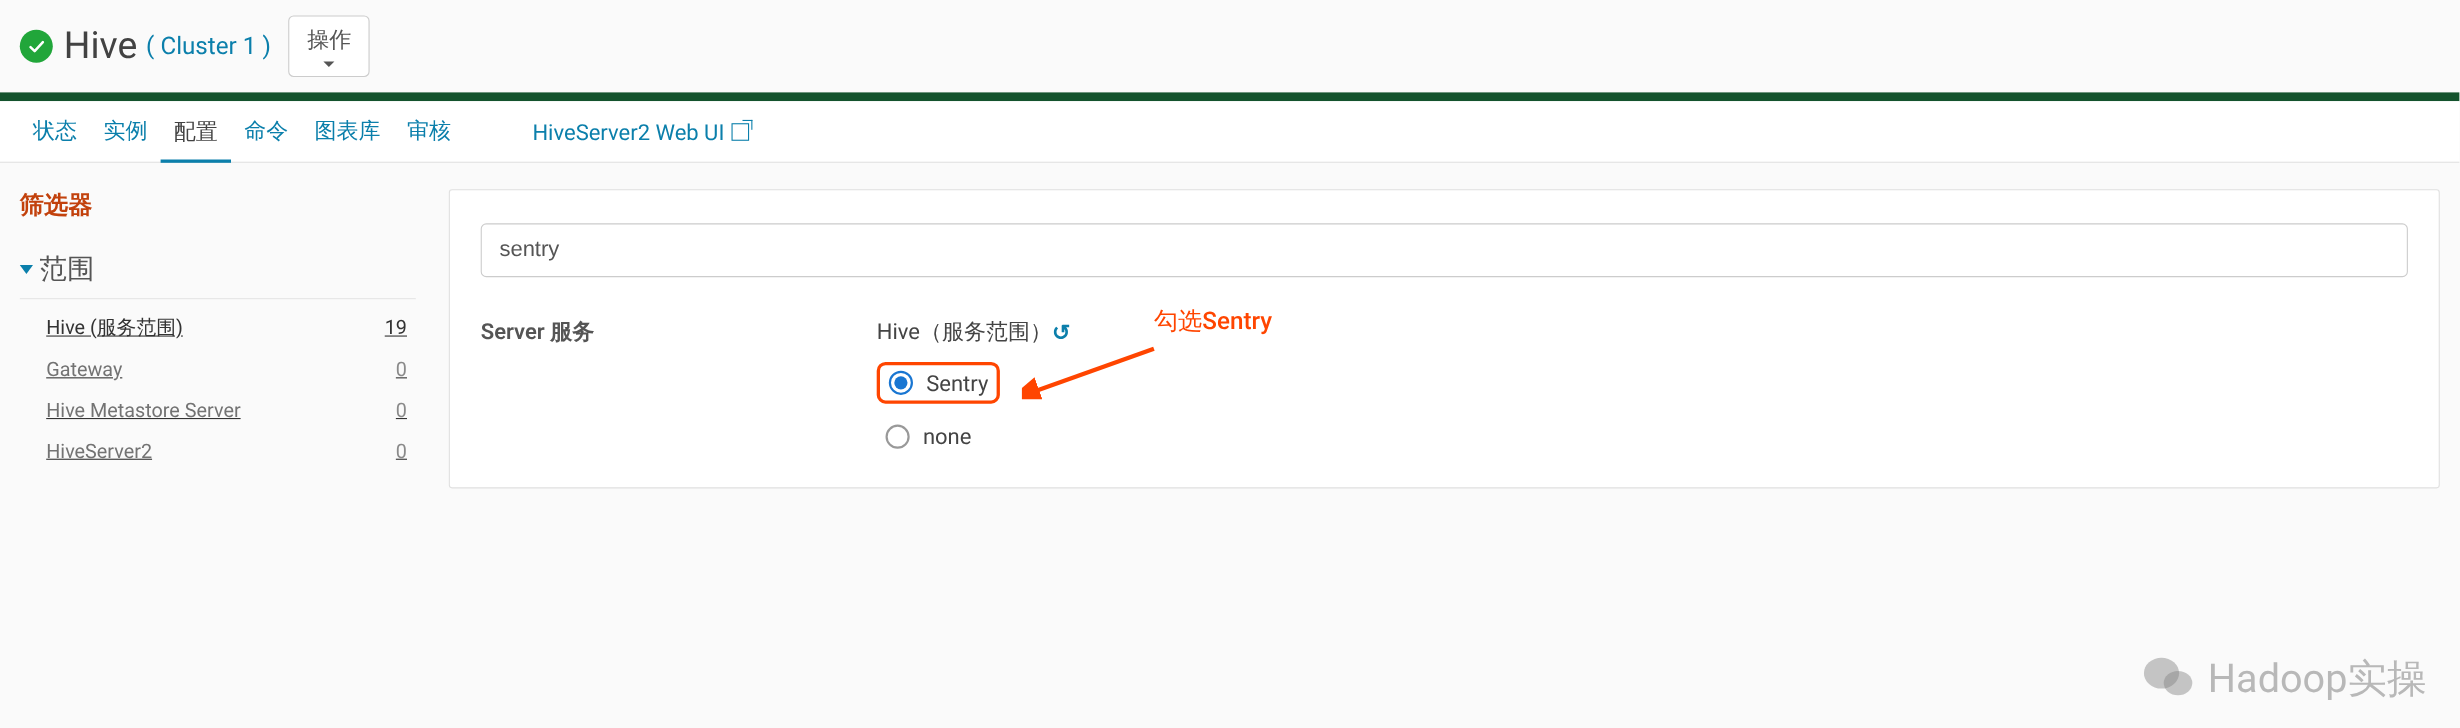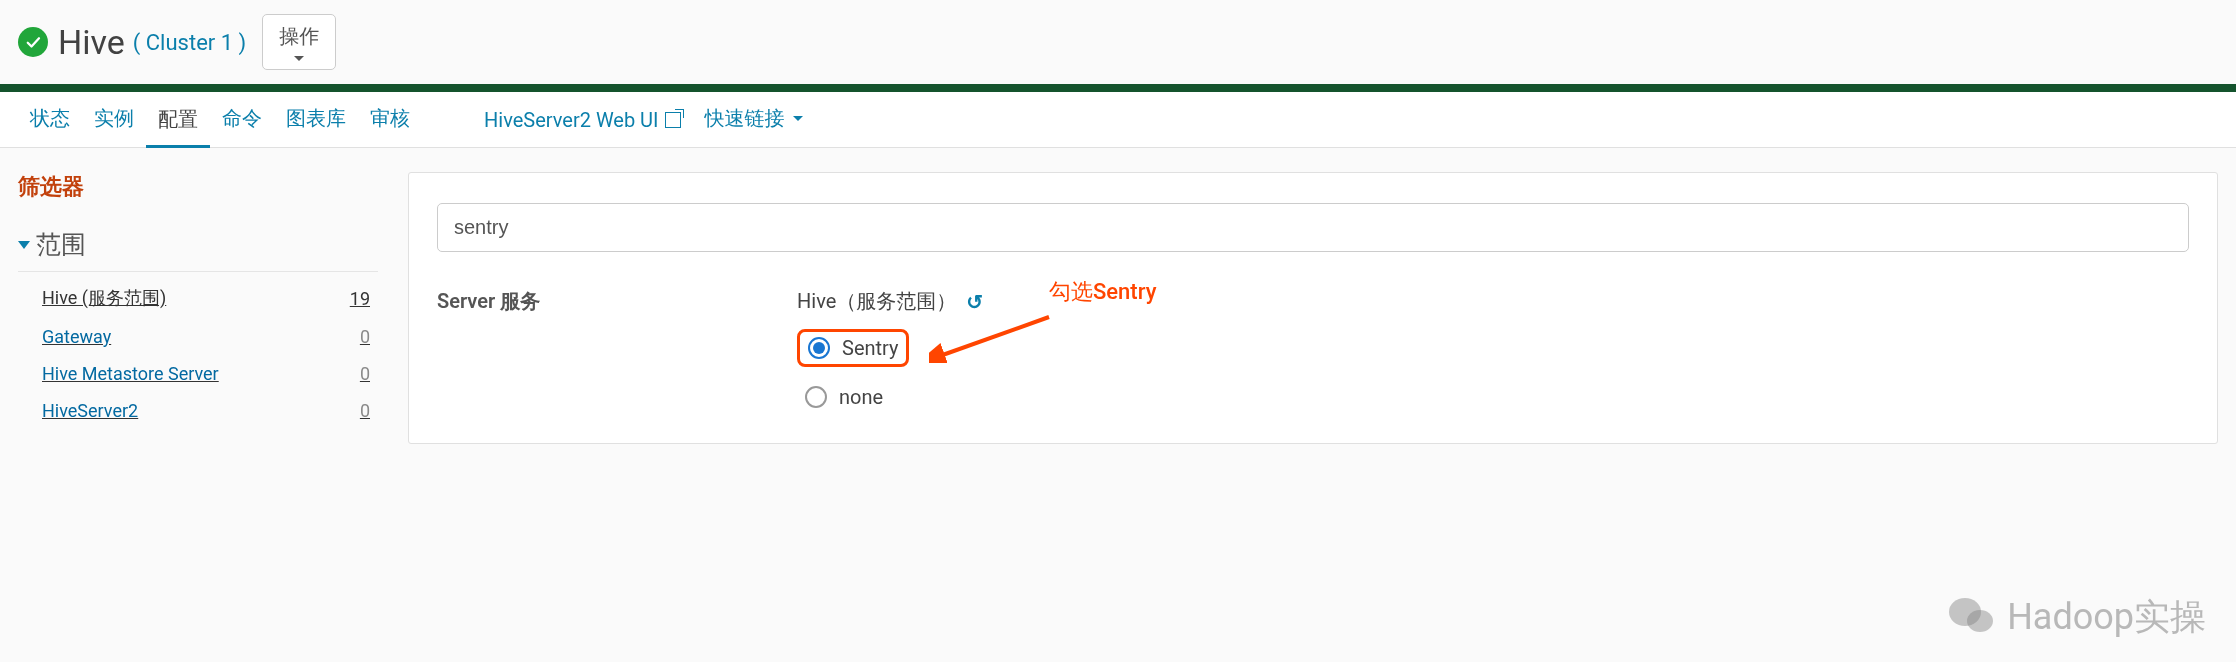--- a/index.html
+++ b/index.html
@@ -141,21 +141,21 @@
     .filter-list { padding: 6px 0; }
     .filter-item {
       display: flex;
       justify-content: space-between;
       align-items: center;
       padding: 8px 8px 8px 24px;
       cursor: pointer;
       font-size: 18px;
       text-decoration: underline;
     }
-    .filter-item .label { color: #0369a1; }
+    .filter-item .label { color: #737373; }
     .filter-item .count { color: #8a8a8a; }
     .filter-item.active .label { color: #333; }
     .filter-item.active .count { color: #333; }
     
     .config-panel {
       flex: 1;
       background: #fff;
       border: 1px solid #e0e0e0;
       border-radius: 3px;
       padding: 30px 28px;
@@ -179,21 +179,20 @@
       font-size: 20px;
       color: #555;
       font-weight: 600;
       width: 330px;
       flex-shrink: 0;
     }
     .config-value { flex: 1; }
     .scope-label {
       display: flex;
       align-items: center;
-      gap: 10px;
       font-size: 20px;
       color: #444;
       margin-bottom: 14px;
     }
     .undo-icon {
       color: #0b7fab;
       font-size: 20px;
       cursor: pointer;
       font-weight: bold;
     }
@@ -301,24 +300,20 @@
   <a class="tab">状态</a>
   <a class="tab">实例</a>
   <a class="tab active">配置</a>
   <a class="tab">命令</a>
   <a class="tab">图表库</a>
   <a class="tab">审核</a>
   <div class="tab-gap"></div>
   <a class="tab ext-link">
     <span>HiveServer2 Web UI</span>
     <span class="ext-icon"></span>
-  </a>
-  <a class="tab quick-link">
-    <span>快速链接</span>
-    <span class="caret-down"></span>
   </a>
 </div>
 
 <div class="main">
   <div class="sidebar">
     <div class="filter-title">筛选器</div>
     <div class="filter-section-header">
       <span class="chevron-icon"></span>
       <span>范围</span>
     </div>

